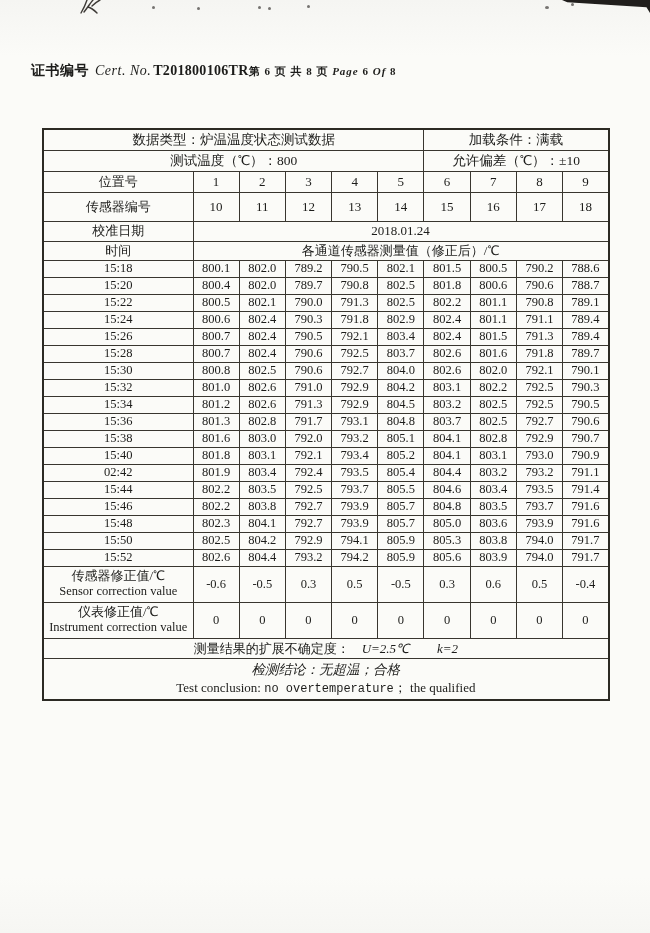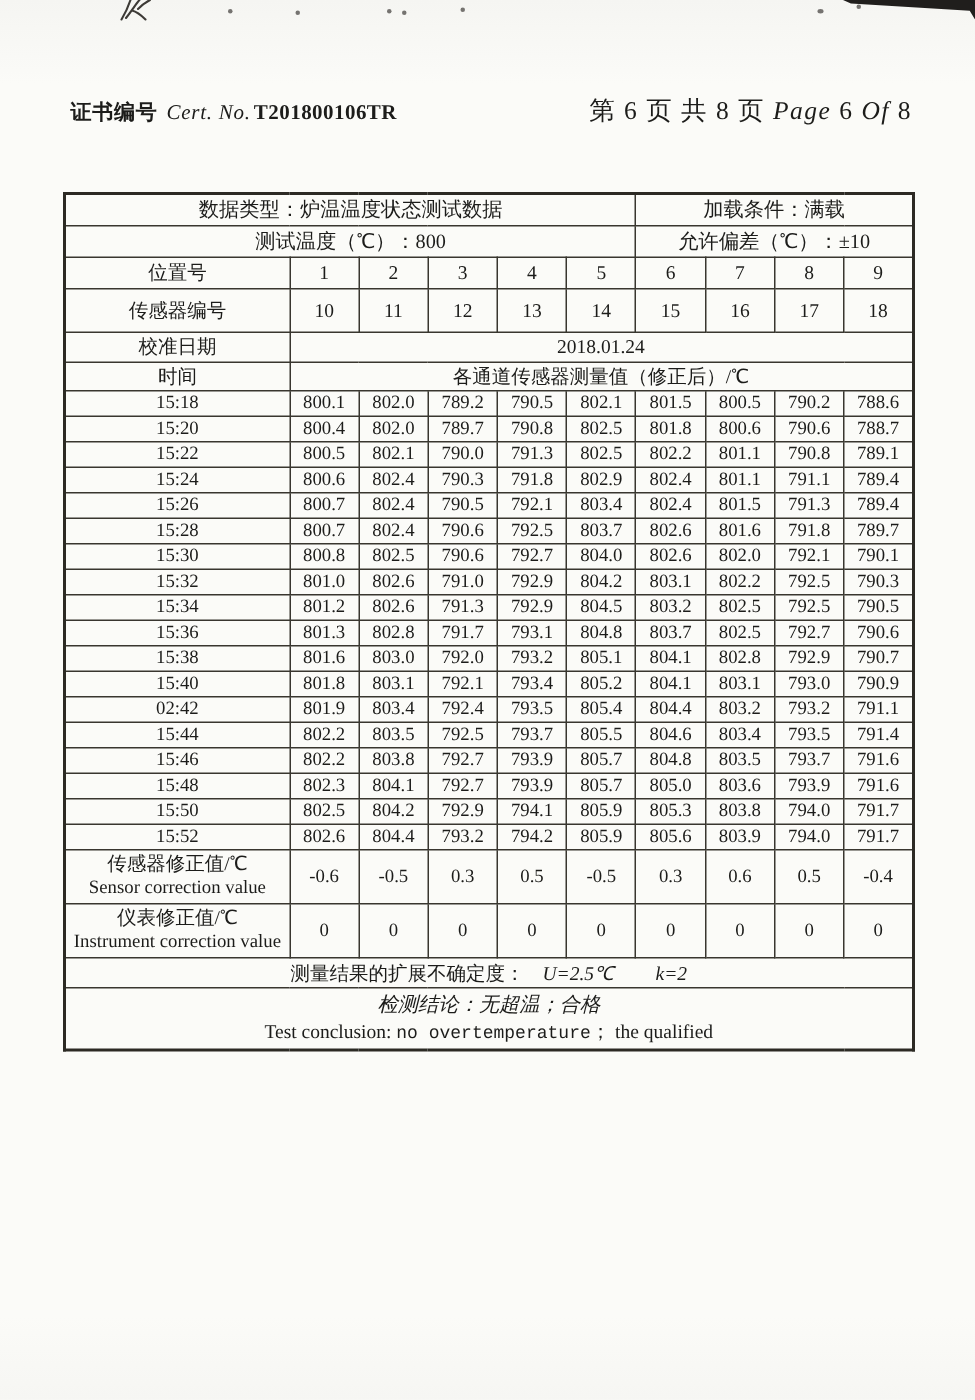--- a/index.html
+++ b/index.html
@@ -24,30 +24,29 @@
   }
   .scribble { position: absolute; top: 0; left: 78px; }
   .dot { position: absolute; width: 3px; height: 3px; border-radius: 50%; background: #4a4744; opacity: .75; }
   .d1 { top: 6px; left: 152px; } .d2 { top: 7px; left: 197px; }
   .d3 { top: 6px; left: 258px; } .d4 { top: 7px; left: 268px; }
   .d5 { top: 5px; left: 307px; } .d6 { top: 6px; left: 545px; width: 4px; }
   .d7 { top: 3px; left: 571px; }
 
   
   .doc-header {
-    position: absolute; top: 62px; left: 47px; right: 42px;
-    display: flex; justify-content: space-between; align-items: baseline;
+    position: absolute; top: 62px; left: 31px; right: 42px;
+    display: flex; justify-content: flex-start; align-items: baseline;
     font-size: 14px;
-    gap: 24px;
   }
   .cert-left { letter-spacing: .5px; }
   .cert-left .cn { font-weight: bold; font-size: 14px; }
   .cert-left .en { font-style: italic; margin: 0 2px 0 6px; }
   .cert-left .num { font-weight: bold; letter-spacing: .3px; }
-  .page-right { font-size: 17px; font-weight: normal; letter-spacing: 1px; }
+  .page-right { font-size: 11px; font-weight: bold; letter-spacing: 1px; }
   .page-right .it { font-style: italic; }
 
   
   .tbl-wrap { position: absolute; top: 128px; left: 42px; }
   table {
     border-collapse: collapse; table-layout: fixed;
     width: 566px;
     background: transparent;
   }
   td {

